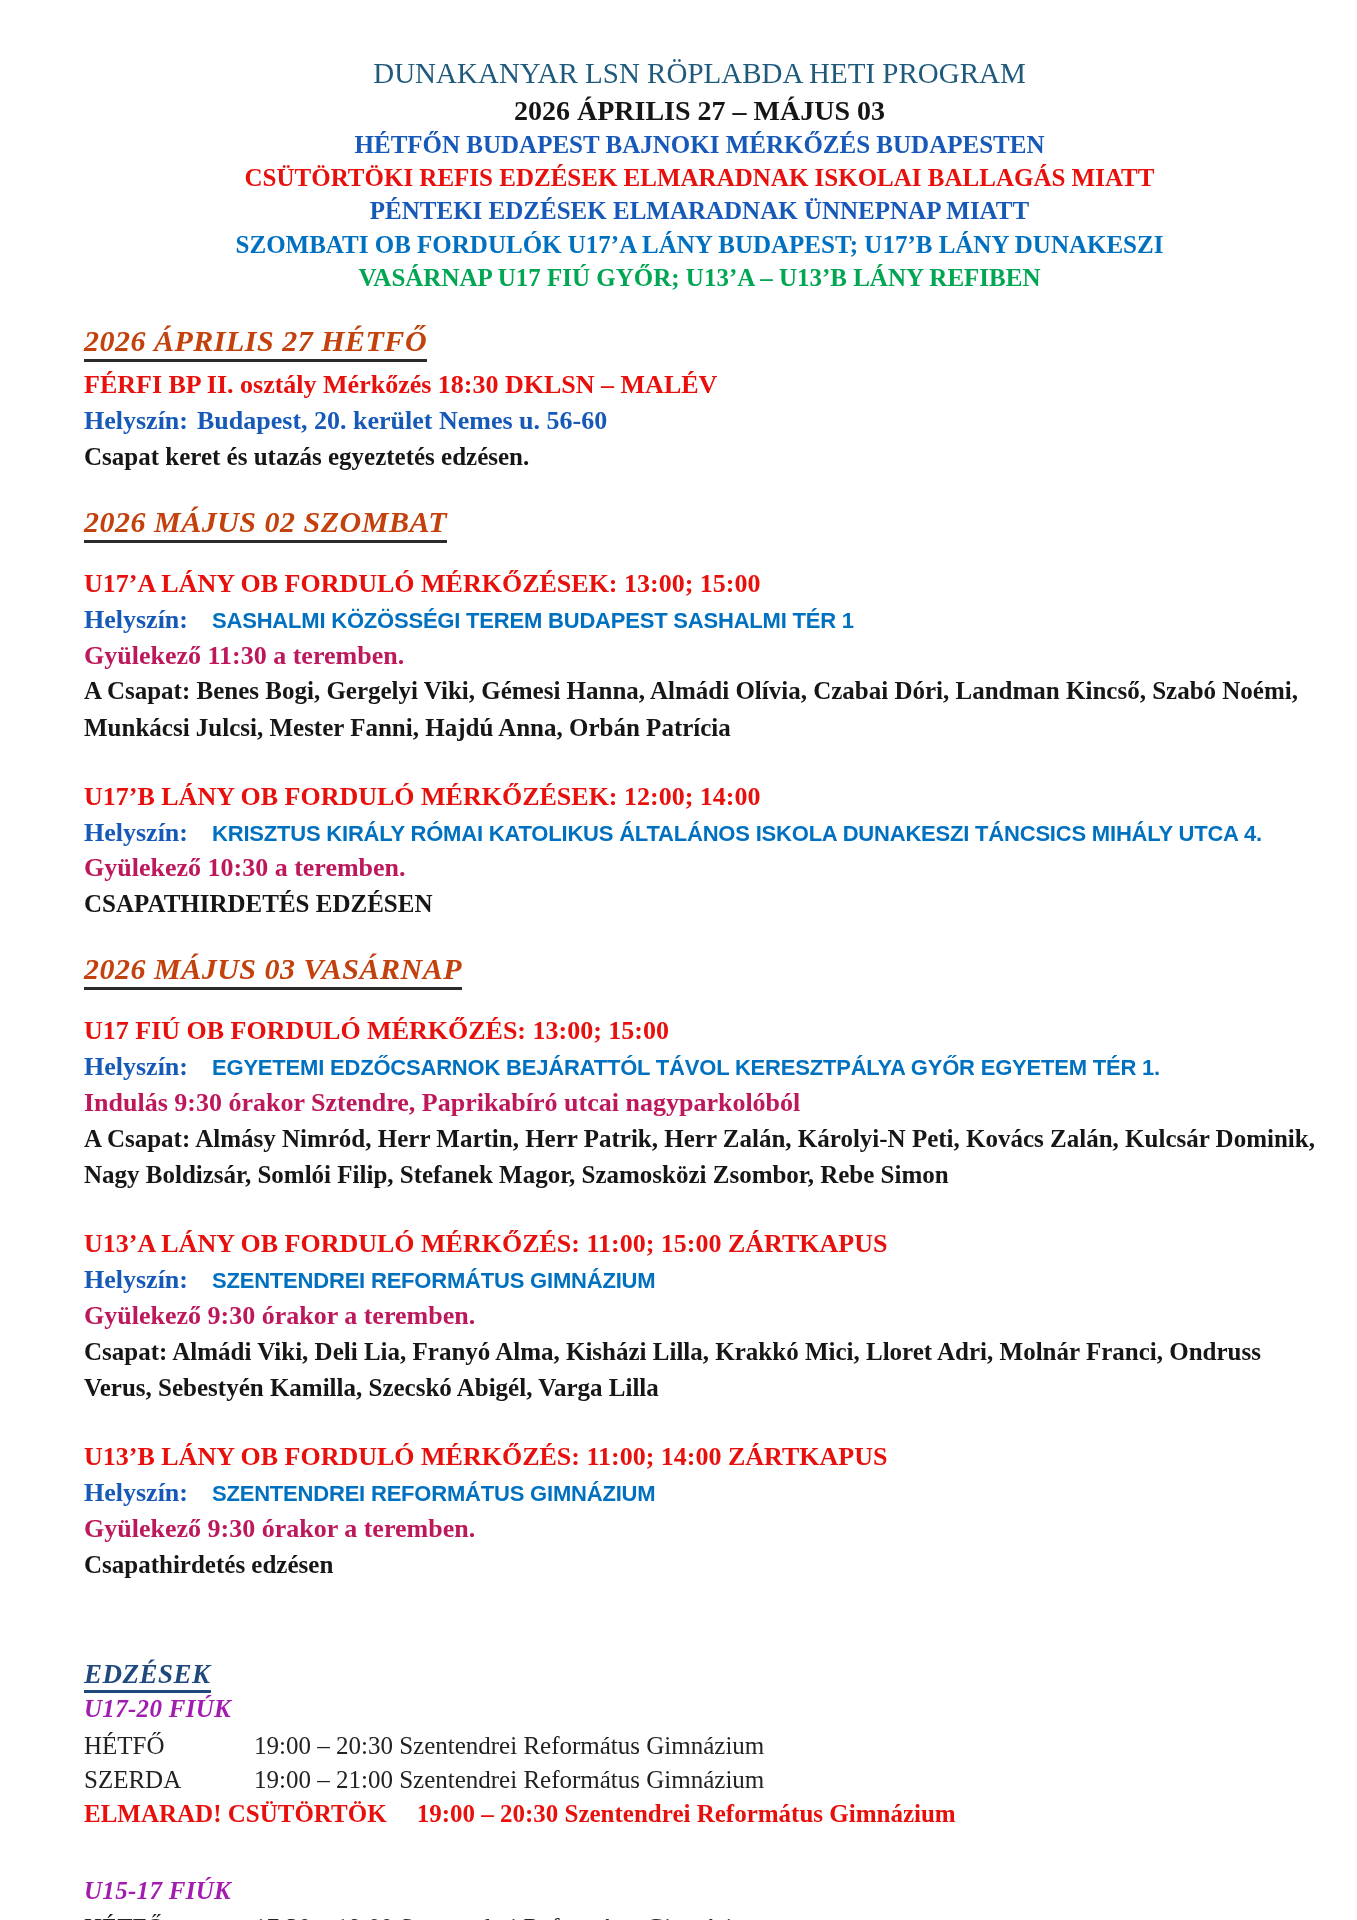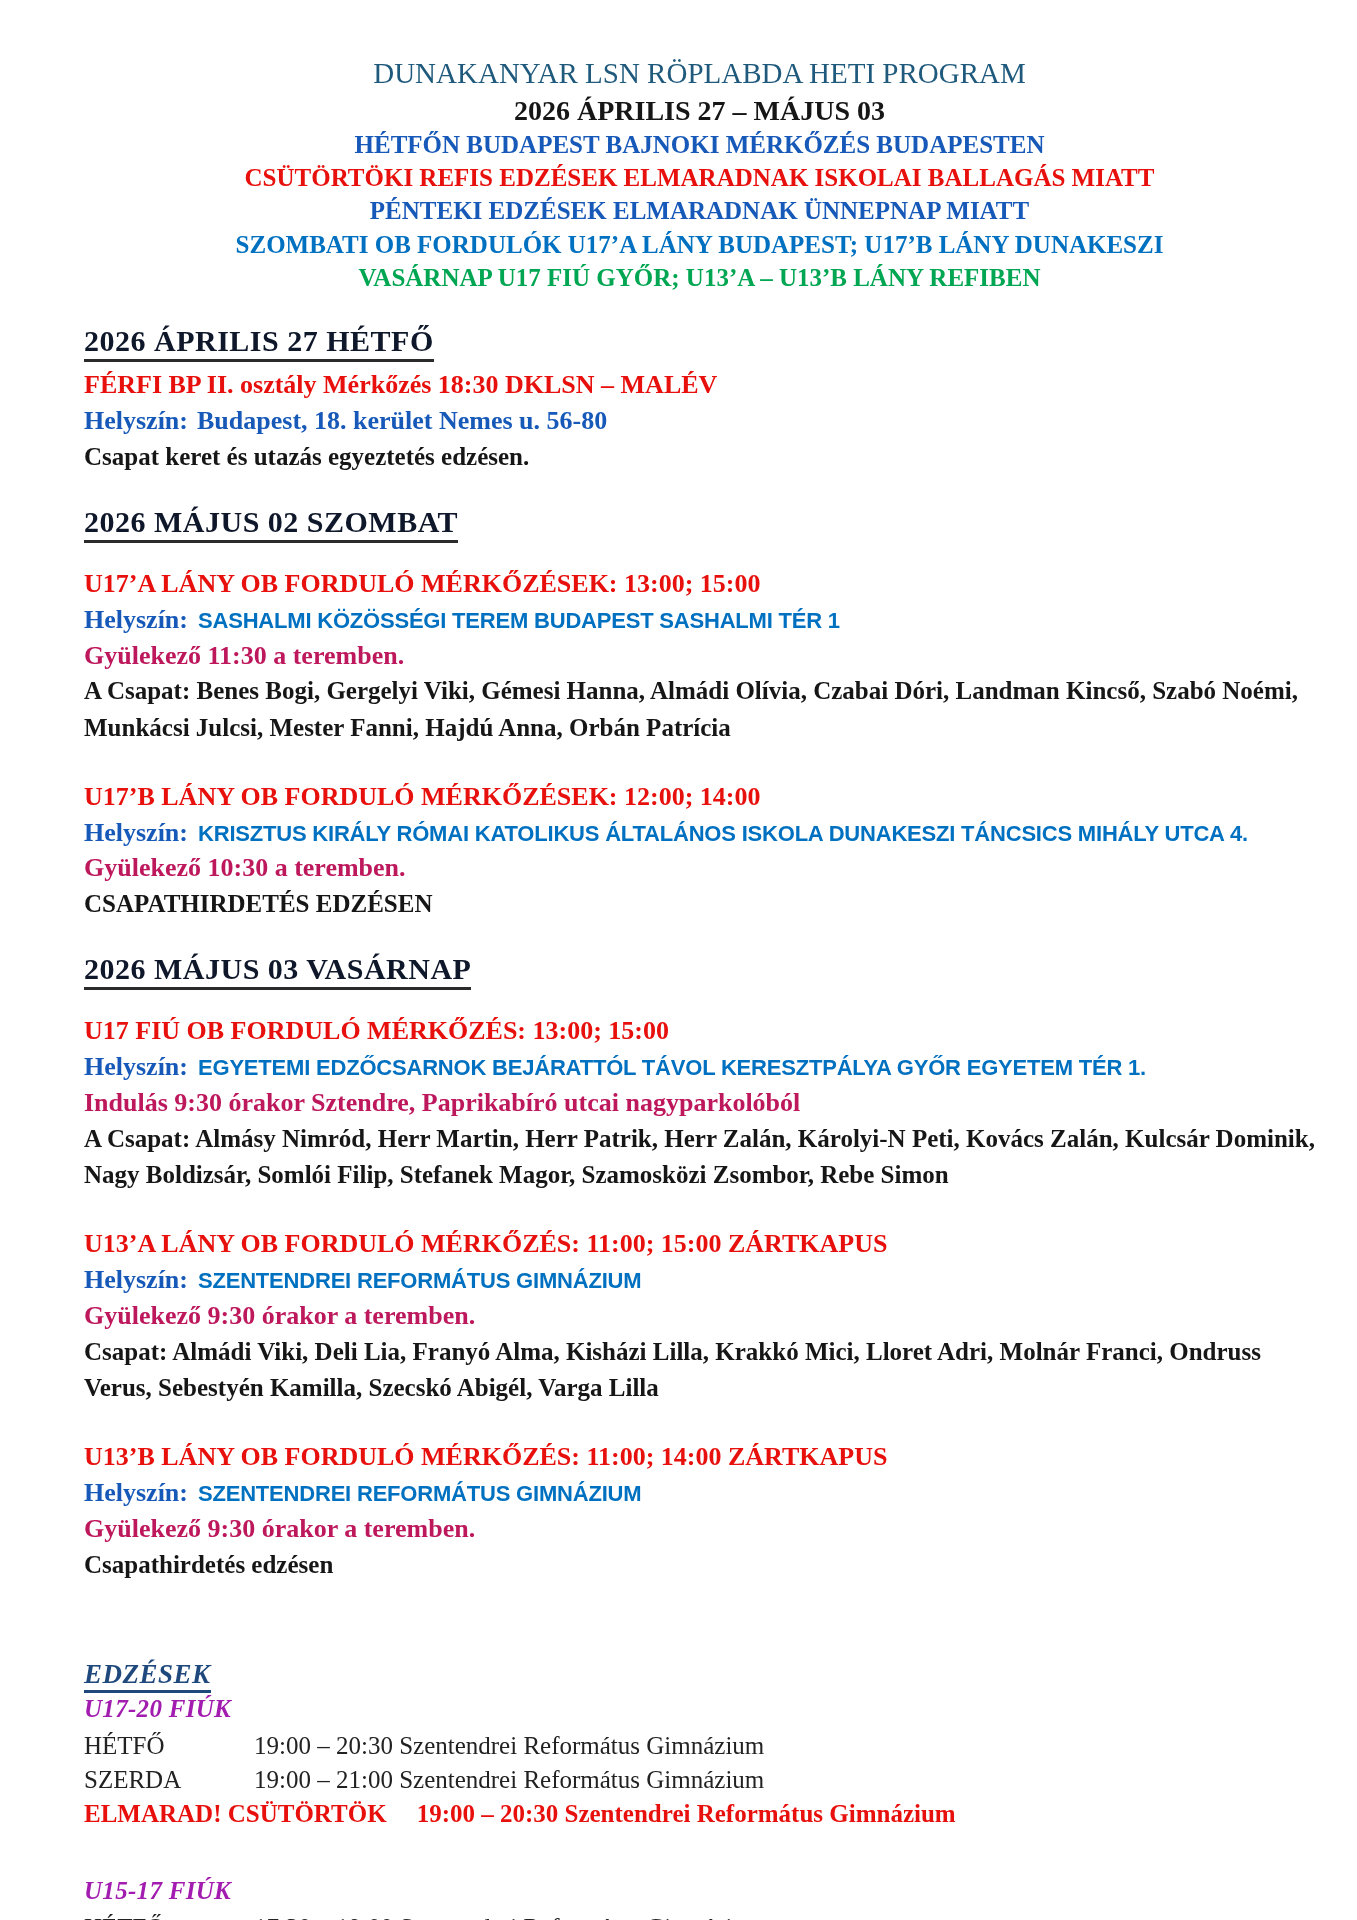--- a/index.html
+++ b/index.html
@@ -17,34 +17,34 @@
   .doc-date    { font-size:28px; font-weight:bold; color:#161616; line-height:1.2; margin-top:4px; }
   .notice      { font-size:25px; font-weight:bold; line-height:1.33; }
   .notice.c-blue   { color:#1759B8; }
   .notice.c-red    { color:#E8100C; }
   .notice.c-lblue  { color:#0070C0; }
   .notice.c-green  { color:#00A651; }
 
   
   .day-section { margin-top:30px; }
   .day-heading {
-    font-size:30px; font-weight:bold; color:#0f172a;
+    font-size:30px; font-weight:bold; font-style:italic; color:#c2410c;
     display:inline-block; border-bottom:3px solid #2b2b2b; padding-bottom:1px;
     margin-bottom:24px; letter-spacing:.5px;
   }
   .day-section.first .day-heading { margin-bottom:6px; }
   .event { margin-bottom:34px; }
   .event:last-child { margin-bottom:0; }
   .event-title { font-size:26px; font-weight:bold; color:#E8100C; line-height:1.3; }
   .loc-line   { line-height:1.3; margin-top:2px; }
   .loc-label  { font-size:26px; font-weight:bold; color:#1759B8; }
   .loc-value-sans {
     font-family:"Liberation Sans", sans-serif;
     font-size:22px; font-weight:bold; color:#0070C0;
-    letter-spacing:-0.2px; margin-left:10px;
+    letter-spacing:-0.2px; margin-left:24px;
   }
   .loc-value-serif { font-size:26px; font-weight:bold; color:#1759B8; margin-left:9px; }
   .note-blue  { font-size:26px; font-weight:bold; color:#be185d; line-height:1.3; margin-top:2px; }
   .note-black { font-size:25px; font-weight:bold; color:#161616; line-height:1.45; margin-top:1px; }
 
   
   .trainings { margin-top:76px; }
   .trainings-heading {
     font-size:27px; font-weight:bold; font-style:italic; color:#1F497D;
     display:inline-block; border-bottom:3px solid #1F497D; padding-bottom:0;
@@ -74,21 +74,21 @@
     <div class="notice c-blue">PÉNTEKI EDZÉSEK ELMARADNAK ÜNNEPNAP MIATT</div>
     <div class="notice c-lblue">SZOMBATI OB FORDULÓK U17’A LÁNY BUDAPEST; U17’B LÁNY DUNAKESZI</div>
     <div class="notice c-green">VASÁRNAP U17 FIÚ GYŐR; U13’A – U13’B LÁNY REFIBEN</div>
   </header>
 
   <section class="day-section first">
     <div><span class="day-heading">2026 ÁPRILIS 27 HÉTFŐ</span></div>
     <div class="event">
       <div class="event-title">FÉRFI BP II. osztály Mérkőzés 18:30 DKLSN – MALÉV</div>
       <div class="loc-line">
-        <span class="loc-label">Helyszín:</span><span class="loc-value-serif">Budapest, 18. kerület Nemes u. 56-80</span>
+        <span class="loc-label">Helyszín:</span><span class="loc-value-serif">Budapest, 20. kerület Nemes u. 56-60</span>
       </div>
       <div class="note-black">Csapat keret és utazás egyeztetés edzésen.</div>
     </div>
   </section>
 
   <section class="day-section">
     <div><span class="day-heading">2026 MÁJUS 02 SZOMBAT</span></div>
 
     <div class="event">
       <div class="event-title">U17’A LÁNY OB FORDULÓ MÉRKŐZÉSEK: 13:00; 15:00</div>

